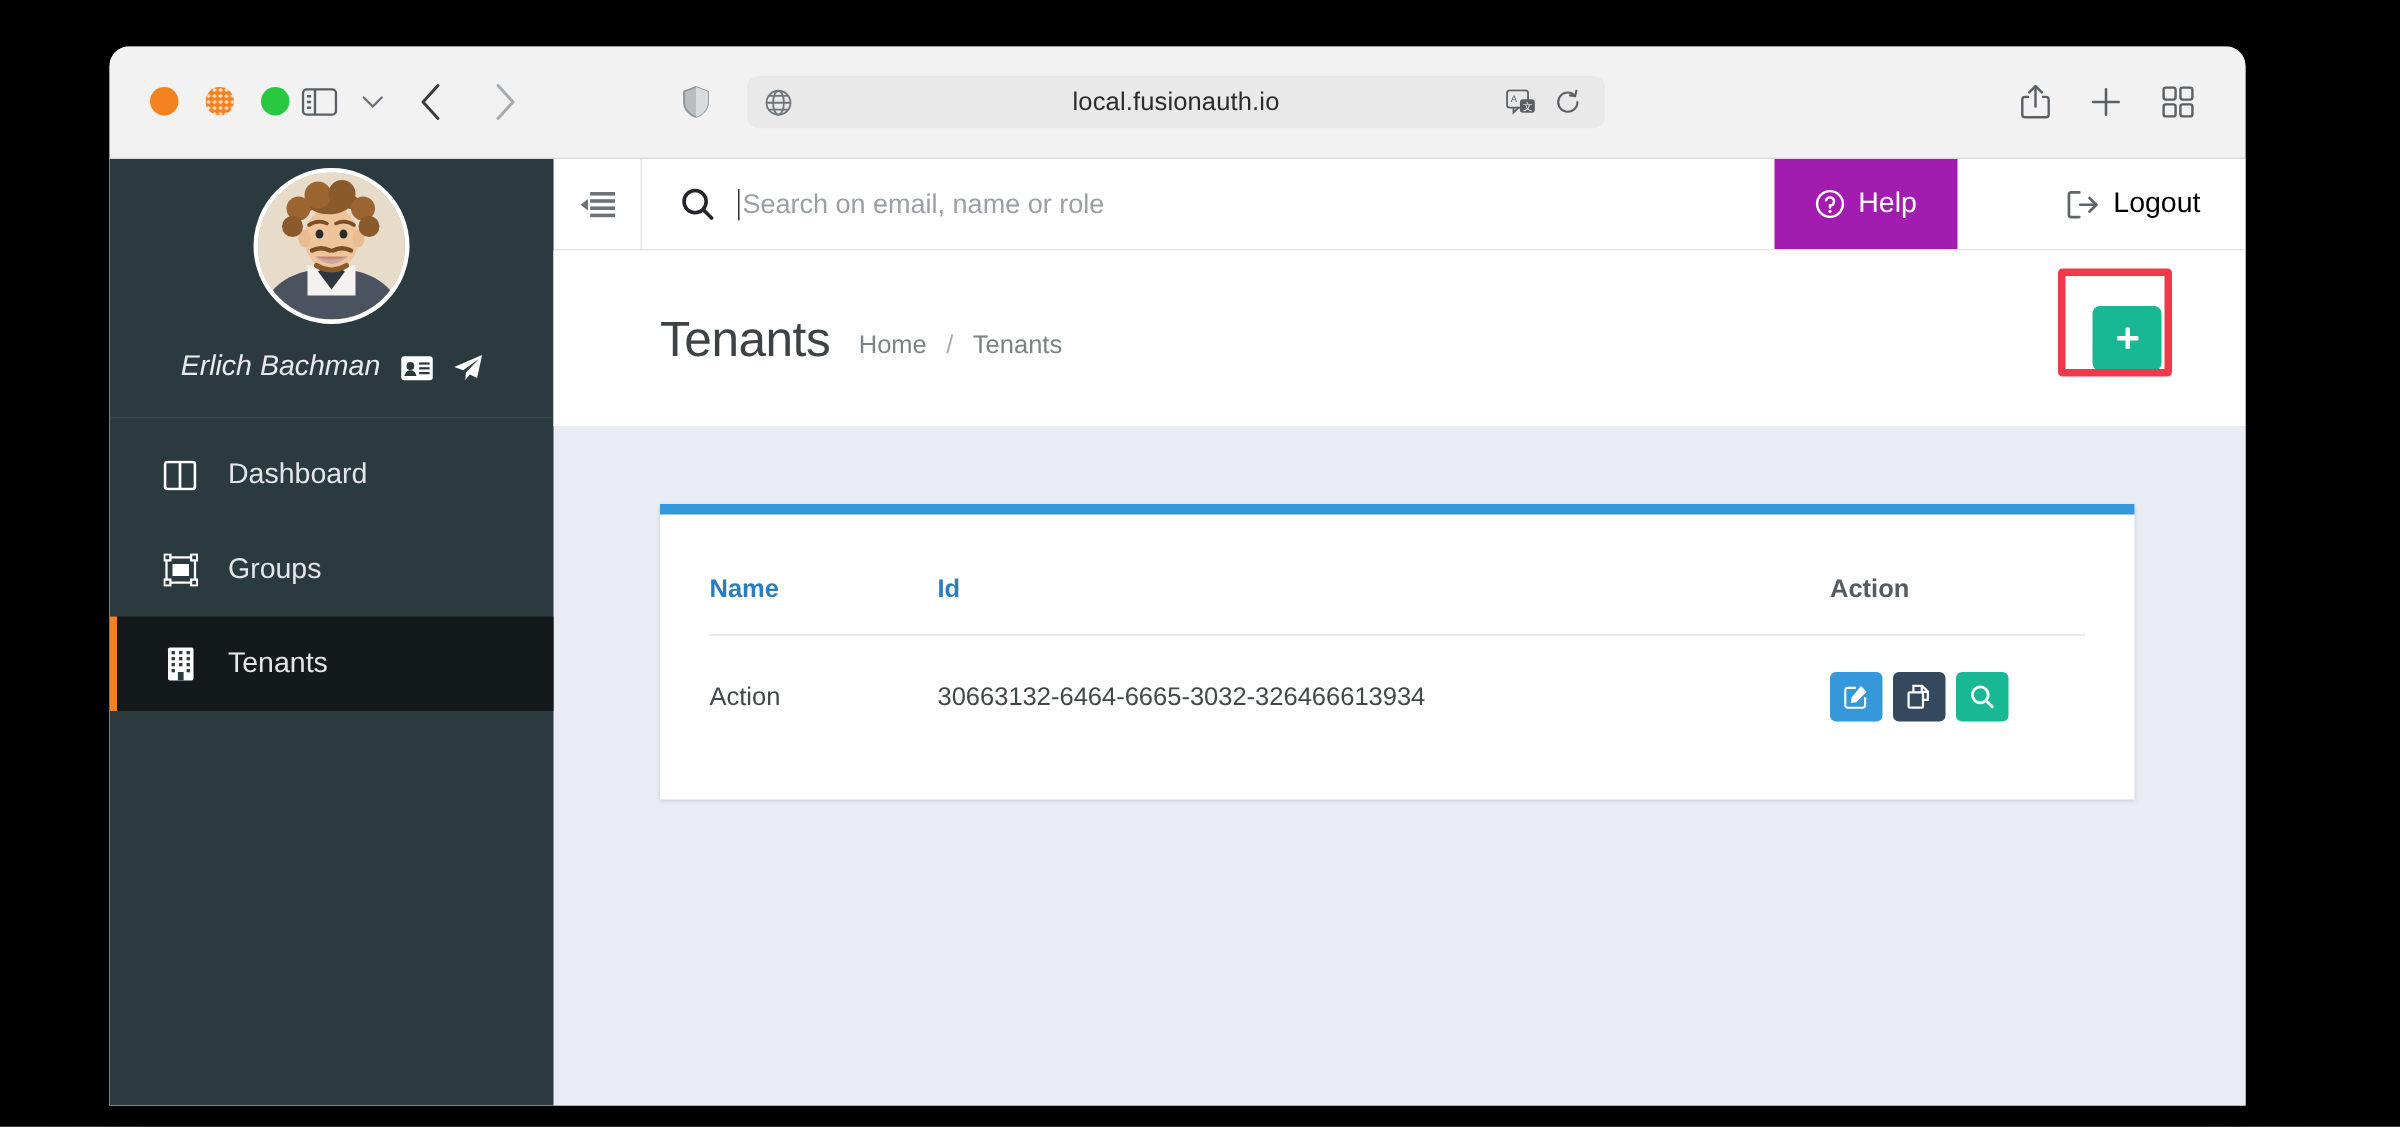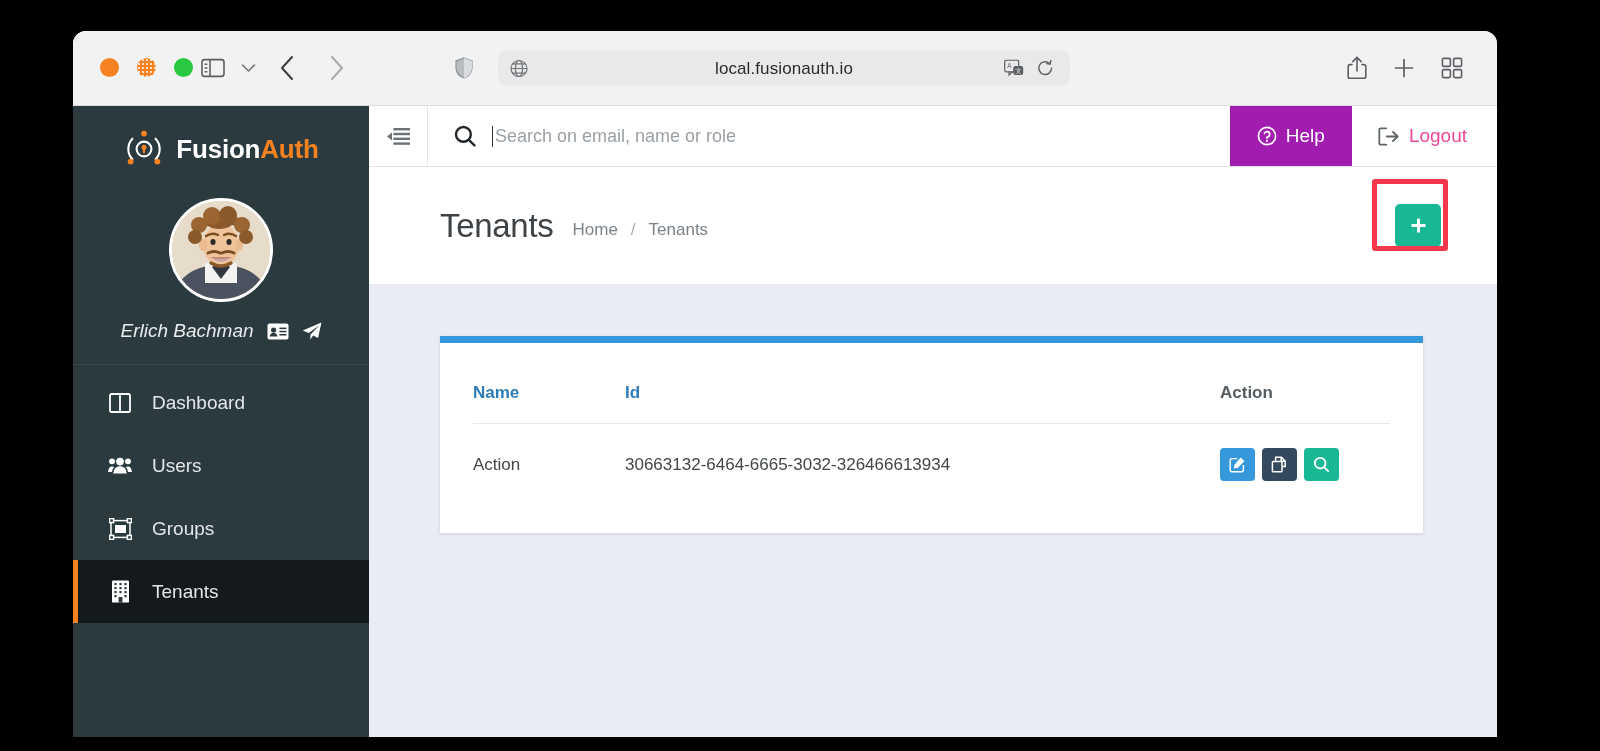--- a/index.html
+++ b/index.html
@@ -144,21 +144,21 @@
   #search-placeholder {
     font-size: 18px; color: #9aa0a6; white-space: nowrap;
   }
   #help-btn {
     display: flex; align-items: center; gap: 9px;
     padding: 0 27px; background: #a21caf; color: #ffffff;
     font-size: 19px;
   }
   #logout-btn {
     display: flex; align-items: center; gap: 10px;
-    padding: 0 30px 0 26px; color: #ec4899; font-size: 19px;
+    padding: 0 30px 0 26px; color: #000000; font-size: 19px; margin-left: 47px;
   }
 
   #page-header {
     height: 117px; background: #ffffff;
     display: flex; align-items: center;
     padding: 0 56px 0 71px;
     position: relative;
   }
   #page-title { font-size: 33px; color: #3d4246; font-weight: 400; letter-spacing: -.3px; }
   #breadcrumb {
@@ -322,39 +322,20 @@
         <rect x="1.4" y="12.6" width="8" height="8" rx="1.5"></rect>
         <rect x="12.6" y="12.6" width="8" height="8" rx="1.5"></rect>
       </svg>
     </div>
   </div>
 
   <div id="page-viewport">
 
     <div id="app-sidebar">
 
-      <div id="brand-block">
-        <span>
-          <svg width="42" height="42" viewBox="0 0 42 42">
-            <g fill="none" stroke="#ffffff" stroke-width="2.1" stroke-linecap="round">
-              <path d="M9.4 31.3 A15 15 0 0 1 9.4 10.7"></path>
-              <path d="M32.6 10.7 A15 15 0 0 1 32.6 31.3"></path>
-              <circle cx="21" cy="21" r="7.4"></circle>
-            </g>
-            <circle cx="21" cy="5.6" r="2.9" fill="#f58220"></circle>
-            <circle cx="7.6" cy="33.6" r="2.9" fill="#f58220"></circle>
-            <circle cx="34.4" cy="33.6" r="2.9" fill="#f58220"></circle>
-            <circle cx="21" cy="19.2" r="2.5" fill="#f58220"></circle>
-            <rect x="19.9" y="19.6" width="2.2" height="5.6" rx="1" fill="#f58220"></rect>
-          </svg>
-        </span>
-        <span id="brand-name">
-          <span class="fusion">Fusion</span><span class="auth">Auth</span>
-        </span>
-      </div>
 
       <div id="avatar">
         <svg width="98" height="98" viewBox="0 0 98 98">
           <rect width="98" height="98" fill="#e7dcca"></rect>
           <path d="M0 98 C6 74 24 64 49 64 C74 64 92 74 98 98 Z" fill="#4b5360"></path>
           <path d="M33 62 h32 v20 h-32 z" fill="#f3f2f0"></path>
           <path d="M49 60 l-9 6 9 12 9-12 z" fill="#2f3640"></path>
           <ellipse cx="49" cy="44" rx="18" ry="21" fill="#f0c49a"></ellipse>
           <ellipse cx="31" cy="44" rx="4" ry="6" fill="#eabb8e"></ellipse>
           <ellipse cx="67" cy="44" rx="4" ry="6" fill="#eabb8e"></ellipse>
@@ -401,33 +382,20 @@
         <div class="nav-item">
           <span class="nav-icon">
             <svg width="22" height="20" viewBox="0 0 22 20" fill="none" stroke="#ffffff" stroke-width="1.8">
               <rect x="1" y="1" width="20" height="18" rx="1.6"></rect>
               <line x1="11" y1="1" x2="11" y2="19"></line>
             </svg>
           </span>
           <span>Dashboard</span>
         </div>
 
-        <div class="nav-item">
-          <span class="nav-icon">
-            <svg width="25" height="19" viewBox="0 0 25 19" fill="#ffffff">
-              <circle cx="12.5" cy="5.4" r="4"></circle>
-              <path d="M5.4 17.8 C6.2 12.4 9 10.4 12.5 10.4 C16 10.4 18.8 12.4 19.6 17.8 Z"></path>
-              <circle cx="4.2" cy="5.2" r="3.1"></circle>
-              <path d="M0 16.4 C0.5 12.2 2.2 10.6 4.2 10.6 C5 10.6 5.8 10.8 6.5 11.3 C5.2 12.6 4.4 14.3 4 16.4 Z"></path>
-              <circle cx="20.8" cy="5.2" r="3.1"></circle>
-              <path d="M25 16.4 C24.5 12.2 22.8 10.6 20.8 10.6 C20 10.6 19.2 10.8 18.5 11.3 C19.8 12.6 20.6 14.3 21 16.4 Z"></path>
-            </svg>
-          </span>
-          <span>Users</span>
-        </div>
 
 
         <div class="nav-item">
           <span class="nav-icon">
             <svg width="23" height="22" viewBox="0 0 23 22" fill="none" stroke="#ffffff" stroke-width="1.5">
               <rect x="2" y="2.6" width="19" height="16.8"></rect>
               <rect x="6" y="7" width="11" height="8" fill="#ffffff" stroke="none"></rect>
               <rect x="0.6" y="0.6" width="4" height="4" fill="#2b3a3f"></rect>
               <rect x="18.4" y="0.6" width="4" height="4" fill="#2b3a3f"></rect>
               <rect x="0.6" y="17.4" width="4" height="4" fill="#2b3a3f"></rect>

